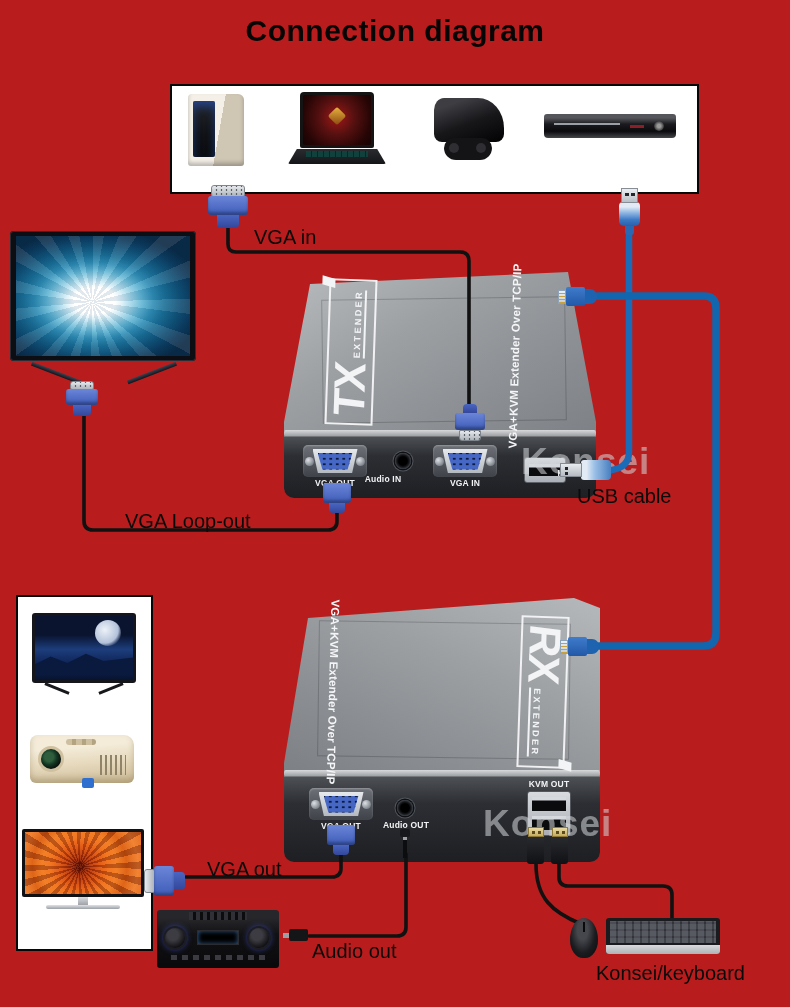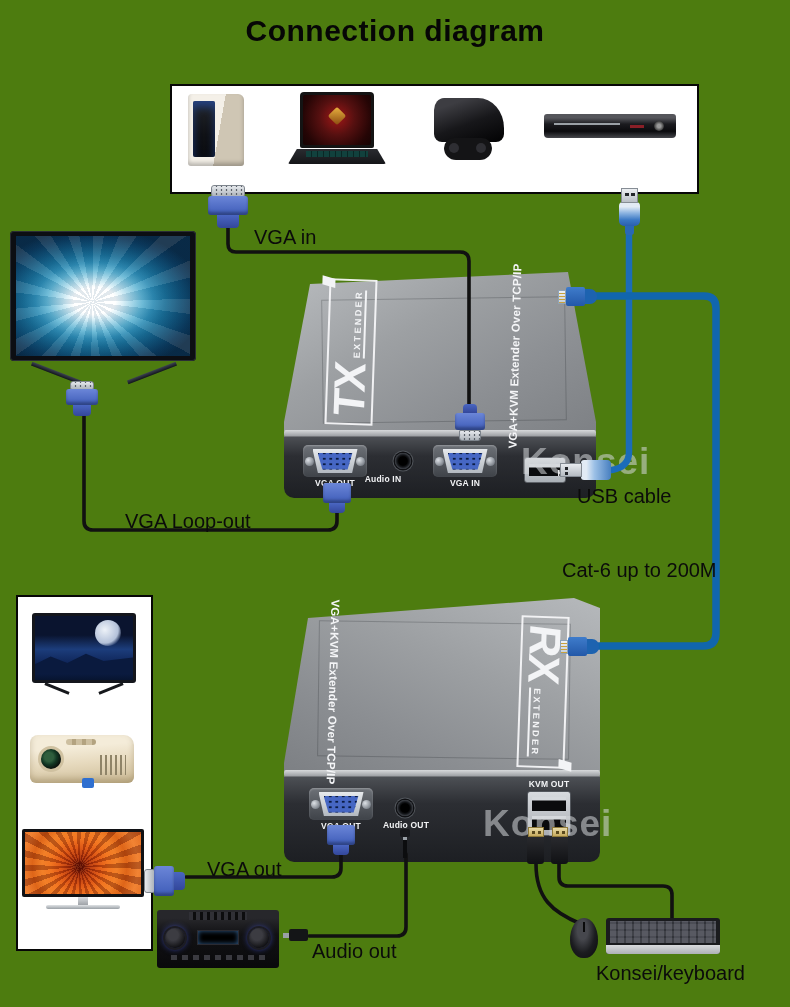--- a/index.html
+++ b/index.html
@@ -1,16 +1,16 @@
 <!DOCTYPE html>
 <html><head>
 <meta charset="utf-8">
 <style>
   html,body{margin:0;padding:0;background:#fff;font-family:"Liberation Sans",sans-serif;}
-  #canvas{position:relative;width:790px;height:1007px;background:#4d7c0f;overflow:hidden;}
+  #canvas{position:relative;width:790px;height:1007px;background:#b91c1c;overflow:hidden;}
   .abs{position:absolute;}
 
   
   .title{position:absolute;top:14px;left:0;width:100%;text-align:center;
          font-size:30px;font-weight:bold;color:#060606;letter-spacing:.5px;z-index:9;}
   .label{position:absolute;font-size:20px;color:#0b0b0b;z-index:9;white-space:nowrap;}
   .plabel{position:absolute;color:#f2f3f5;font-size:8.5px;font-weight:bold;
           text-align:center;z-index:5;letter-spacing:.2px;white-space:nowrap;}
   .wm{position:absolute;font-size:37px;font-weight:bold;color:#d4d7da;opacity:.55;
       letter-spacing:1px;z-index:4;white-space:nowrap;}
@@ -435,18 +435,17 @@
     <div class="knb k1"></div>
       <div class="knb k2"></div>
       <div class="disp"></div>
   </div>
   <div class="mouse"></div>
   <div class="kbd"></div>
 
   <div class="label" style="left:254px;top:226px;">VGA in</div>
   <div class="label" style="left:125px;top:510px;">VGA Loop-out</div>
   <div class="label" style="left:577px;top:485px;">USB cable</div>
-  <div class="label" style="left:562px;top:559px;">Cat-6 up to 200M</div>
   <div class="label" style="left:207px;top:858px;">VGA out</div>
   <div class="label" style="left:312px;top:940px;">Audio out</div>
   <div class="label" style="left:596px;top:962px;">Konsei/keyboard</div>
 
 </div>
 
 </body></html>

